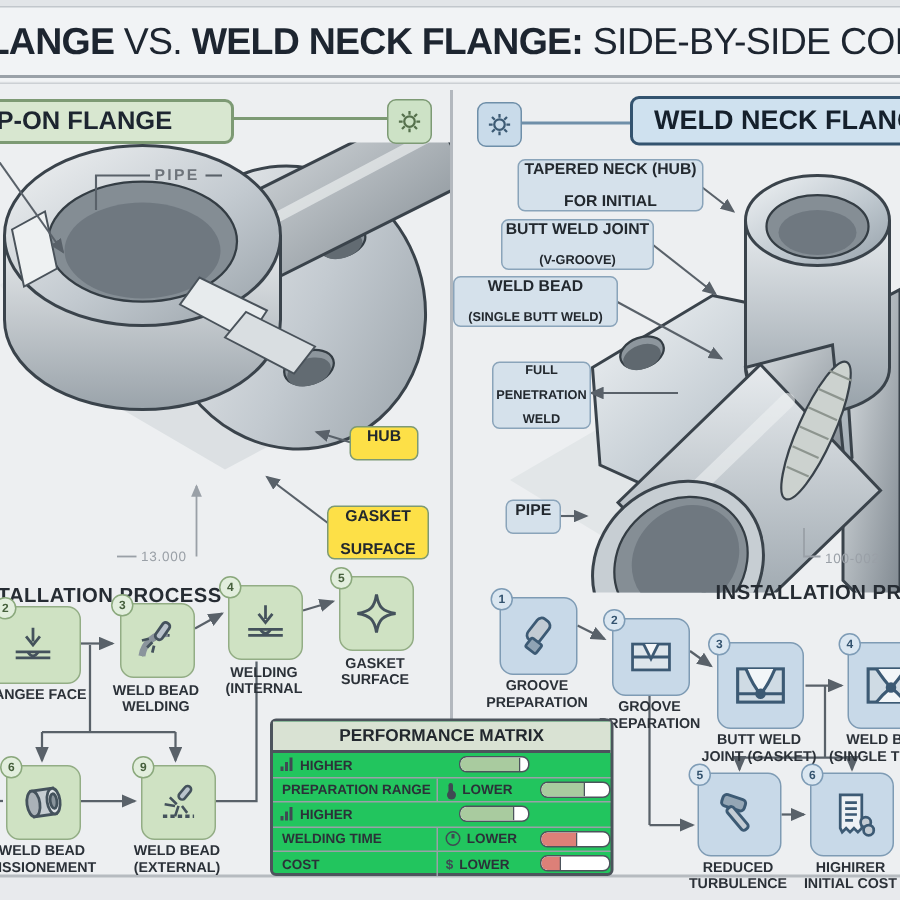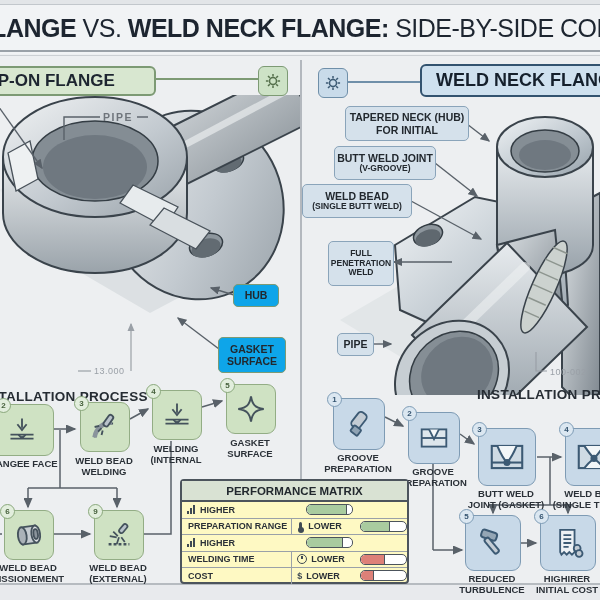--- a/index.html
+++ b/index.html
@@ -18,39 +18,39 @@
   .divider{left:300px;top:60px;width:2px;height:523px;background:#b3b8be;z-index:2}
   
   .hdr-g{left:-70px;top:66px;width:222px;height:26px;background:#d8e7d0;border:2px solid #7d9a74;border-radius:6px;
          display:flex;align-items:center;justify-content:center;font-weight:bold;font-size:17px;color:#1d2530;z-index:5;white-space:nowrap}
   .hdr-b{left:420px;top:64px;width:260px;height:29px;background:#cfe1ef;border:2px solid #33536f;border-radius:6px;
          display:flex;align-items:center;padding-left:14px;font-weight:bold;font-size:18px;color:#15202c;z-index:5;white-space:nowrap}
   .gearbox{width:28px;height:28px;border-radius:6px;display:flex;align-items:center;justify-content:center;z-index:5}
   .gearbox.g{left:258px;top:66px;background:#cde2c6;border:1.5px solid #7d9a74}
   .gearbox.b{left:318px;top:68px;background:#c9dbea;border:1.5px solid #6f8fa9}
   
-  .glabel,.blabel{z-index:6;border-radius:5px;display:flex;flex-direction:column;align-items:center;justify-content:center;
+  .glabel,.blabel{z-index:6;border-radius:5px;display:flex;flex-direction:column;align-items:center;justify-content:space-between;
         text-align:center;font-weight:bold;color:#22282e;line-height:1.15}
-  .glabel{background:#0ea5e9;border:1.5px solid #7d9a74}
+  .glabel{background:#fde047;border:1.5px solid #7d9a74}
   .blabel{background:#d5e1eb;border:1.5px solid #8aa4ba}
   .l1{font-size:10.5px}.l2{font-size:8.5px;font-weight:bold}
   .freelabel{z-index:6;font-weight:bold;color:#6e747b;letter-spacing:1.5px;font-size:10.5px}
   .dim{z-index:6;color:#9aa0a7;font-size:9px;letter-spacing:.5px}
   .proc-heading{z-index:6;font-weight:bold;font-size:13.5px;letter-spacing:.3px;color:#262c33;white-space:nowrap}
   
   .step{z-index:5;border-radius:9px;display:flex;align-items:center;justify-content:center}
   .step.g{background:#cfe2c3;border:1.5px solid #93ad85}
   .step.b{background:#c8d9e8;border:1.5px solid #7e9bb4}
   .stepnum{z-index:7;width:13px;height:13px;border-radius:50%;display:flex;align-items:center;justify-content:center;
            font-size:8px;font-weight:bold}
   .stepnum.g{background:#e2eedd;border:1.5px solid #8aa87c;color:#46603c}
   .stepnum.b{background:#dbe7f1;border:1.5px solid #7e9cb6;color:#33536f}
   .steplabel{z-index:6;text-align:center;font-weight:bold;font-size:9.5px;line-height:1.2;color:#2b3138;white-space:nowrap}
   
-  .matrix{left:180px;top:479px;width:225px;height:101px;background:#fef9c3;border:2px solid #4c545c;border-radius:4px;z-index:8}
+  .matrix{left:180px;top:479px;width:225px;height:101px;background:#22c55e;border:2px solid #4c545c;border-radius:4px;z-index:8}
   .matrix .mhead{height:19px;background:#d9e2d3;border-bottom:2px solid #4c545c;display:flex;align-items:center;justify-content:center;
                  font-weight:bold;font-size:11.5px;color:#22282e}
   .mrow{height:15.5px;display:flex;align-items:center;border-bottom:1px solid #9aa1a8;font-size:9px;font-weight:bold;color:#2b3138}
   .mrow:last-child{border-bottom:none}
   .mcell-metric{width:105px;padding-left:6px;border-right:1px solid #9aa1a8;height:100%;display:flex;align-items:center}
   .mcell-mid{width:64px;display:flex;align-items:center;gap:4px;padding-left:5px}
   .mcell-bar{flex:1;display:flex;align-items:center;justify-content:center}
   .pill{width:45px;height:9px;border:1.5px solid #4c545c;border-radius:5px;background:#fff;overflow:hidden}
   .pill .fill{height:100%;border-right:1.5px solid #4c545c;border-radius:4px 0 0 4px}
   

